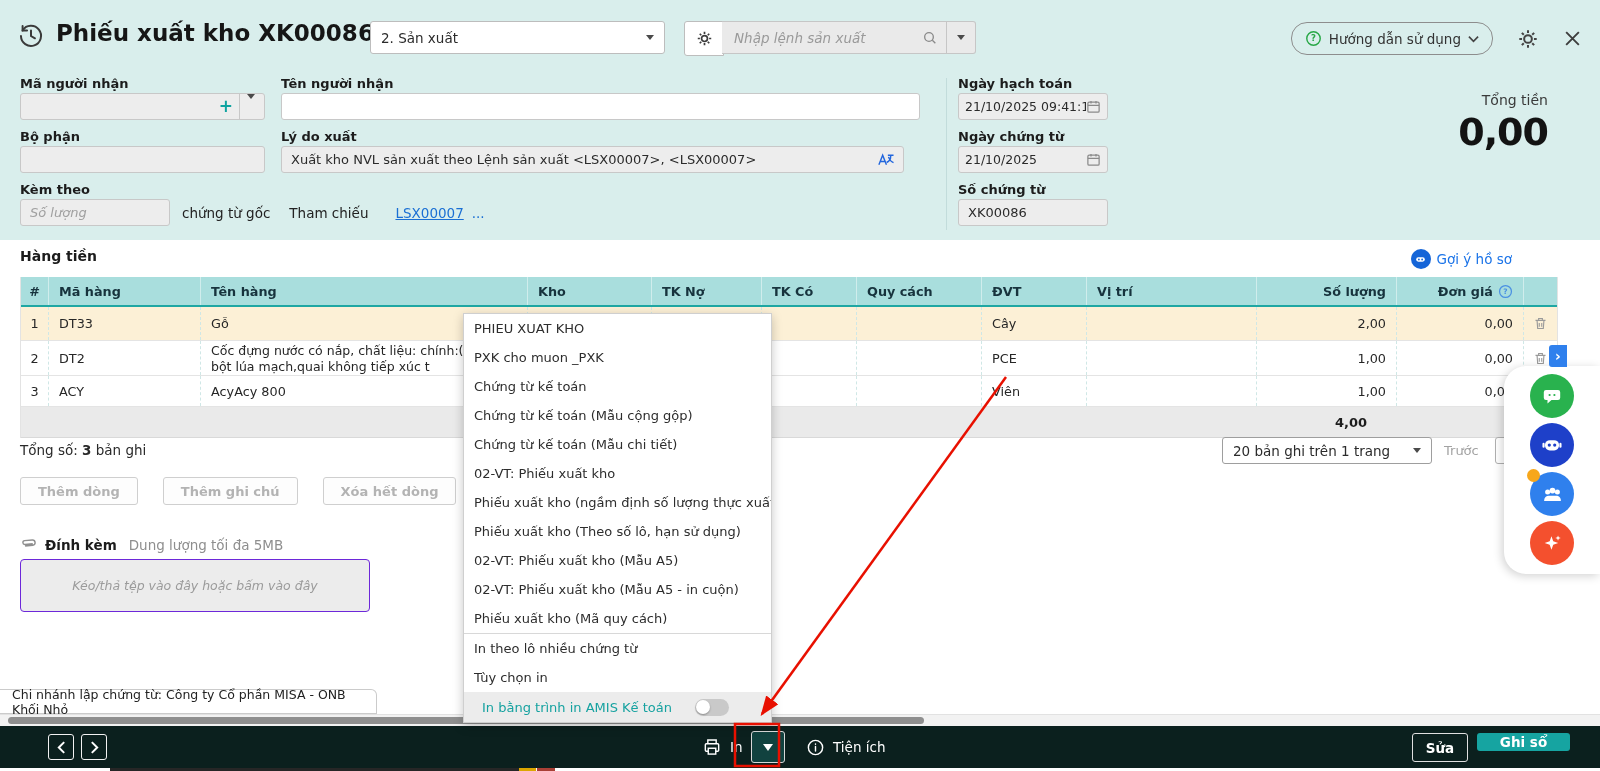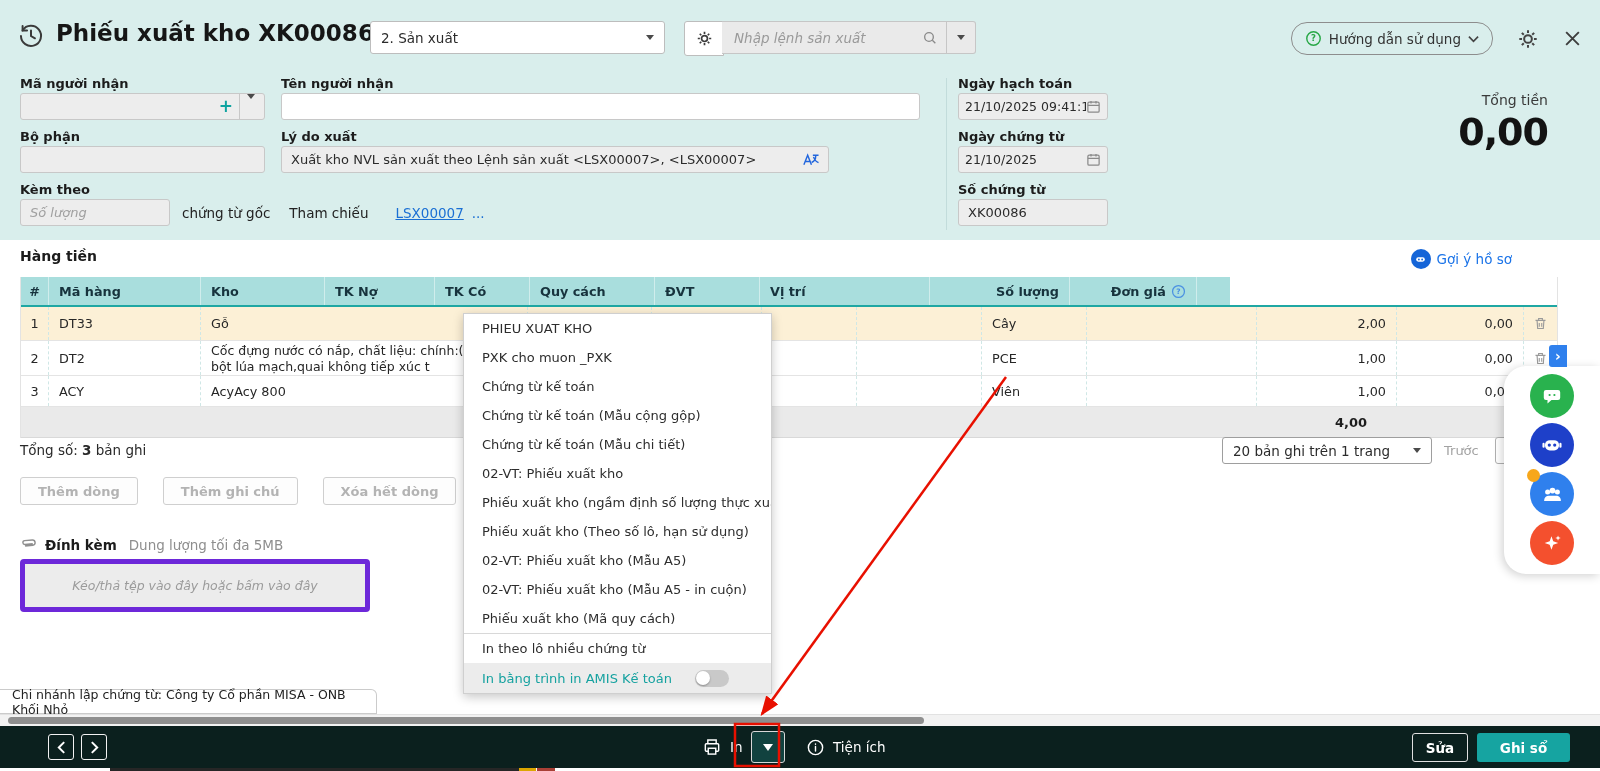--- a/index.html
+++ b/index.html
@@ -69,47 +69,47 @@
   .page-select{position:absolute;left:1222px;top:437px;width:210px;height:27px;border-color:#9e9e9e;}
   .prev-lbl{position:absolute;left:1444px;top:443px;font-size:13px;color:#a3a3a3;}
   .page-box{position:absolute;left:1495px;top:437px;width:30px;height:27px;box-sizing:border-box;background:#fff;
        border:1px solid #b0b0b0;border-radius:3px;display:flex;align-items:center;justify-content:center;
        font-size:13px;font-weight:bold;color:#222;}
   
   .attach-row{position:absolute;left:18px;top:535px;display:flex;align-items:center;gap:8px;font-size:13.5px;}
   .attach-label{font-weight:bold;color:#1c1c1c;}
   .attach-hint{color:#8e8e8e;margin-left:4px;}
   .dropzone{position:absolute;left:20px;top:559px;width:350px;height:53px;box-sizing:border-box;background:#ececec;
-       border:5px solid #6d28d9;border-radius:4px;display:flex;align-items:center;justify-content:center;
+       border:1px solid #6d28d9;border-radius:4px;display:flex;align-items:center;justify-content:center;
        font-size:12.5px;font-style:italic;color:#9b9b9b;}
   
   .status-tab{position:absolute;left:0;top:689px;width:377px;height:25px;box-sizing:border-box;background:#fff;
        border:1px solid #cbcbcb;border-left:none;border-radius:0 6px 0 0;font-size:12.5px;color:#222;
        display:flex;align-items:center;padding-left:12px;}
   .hscroll{position:absolute;left:0;top:714px;width:1600px;height:12px;background:#f2f2f2;border-top:1px solid #e2e2e2;}
   .hthumb{position:absolute;left:8px;top:2px;width:916px;height:7px;background:#8f8f8f;border-radius:4px;}
   .bottom-bar{position:absolute;left:0;top:726px;width:1600px;height:42px;background:#0b201e;z-index:10;}
   .navbtn{position:absolute;top:8px;width:26px;height:26px;box-sizing:border-box;border:1px solid #f2f2f2;
        border-radius:3px;display:flex;align-items:center;justify-content:center;}
   .print-group{position:absolute;left:702px;top:0;height:42px;display:flex;align-items:center;gap:8px;color:#fff;font-size:13.5px;}
   .print-caret-btn{width:34px;height:32px;box-sizing:border-box;background:#11423f;border:1px solid #d8d8d8;
        border-radius:3px;display:flex;align-items:center;justify-content:center;}
   .tri-w{width:0;height:0;border:5px solid transparent;border-top:7px solid #fff;margin-top:6px;}
   .util-group{position:absolute;left:806px;top:0;height:42px;display:flex;align-items:center;gap:8px;color:#fff;font-size:13.5px;}
   .edit-btn{position:absolute;left:1412px;top:7px;width:56px;height:29px;box-sizing:border-box;border:1px solid #e0e0e0;
        border-radius:3px;color:#fff;font-size:13.5px;font-weight:bold;display:flex;align-items:center;justify-content:center;}
-  .save-btn{position:absolute;left:1477px;top:7px;width:93px;height:29px;background:#16a4a1;border-radius:3px;
+  .save-btn{position:absolute;left:1477px;top:7px;width:93px;height:18px;background:#16a4a1;border-radius:3px;
        color:#fff;font-size:13.5px;font-weight:bold;display:flex;align-items:center;justify-content:center;}
   .artifact-bar{position:absolute;left:110px;top:768px;width:409px;height:3px;background:#262626;}
   .artifact-y{position:absolute;left:519px;top:763px;width:17px;height:8px;background:#dca600;}
   .artifact-r{position:absolute;left:537px;top:763px;width:18px;height:8px;background:#a94036;}
   
   .print-menu{position:absolute;left:463px;top:313px;width:307px;background:#fff;border:1px solid #cfcfcf;
        box-shadow:0 3px 10px rgba(0,0,0,.22);z-index:30;}
-  .mi{height:29px;line-height:29px;padding-left:18px;font-size:13px;color:#2d2d2d;white-space:nowrap;overflow:hidden;}
+  .mi{height:29px;line-height:29px;padding-left:10px;font-size:13px;color:#2d2d2d;white-space:nowrap;overflow:hidden;}
   .menu-div{border-top:1px solid #d8d8d8;}
   .mi-amis{height:30px;display:flex;align-items:center;gap:23px;padding-left:18px;background:#ececec;
        color:#16a2a0;font-size:13px;}
   .toggle{width:34px;height:17px;border-radius:9px;background:#c9c9c9;position:relative;flex:none;}
   .toggle::after{content:"";position:absolute;left:1.5px;top:1.5px;width:14px;height:14px;border-radius:50%;
        background:#fff;box-shadow:0 1px 2px rgba(0,0,0,.3);}
   
   .float-panel{position:absolute;left:1504px;top:366px;width:96px;height:208px;background:#fff;
        border-radius:22px 0 0 22px;box-shadow:-2px 2px 10px rgba(0,0,0,.18);z-index:25;
        display:flex;flex-direction:column;align-items:center;gap:5px;padding-top:8px;box-sizing:border-box;}
@@ -217,21 +217,21 @@
       <span class="link" style="margin-left:27px;">LSX00007</span>
       <span class="link" style="margin-left:8px;text-decoration:none;">...</span>
     </div>
 
     <div class="flabel" style="left:281px;top:76px;">Tên người nhận</div>
     <div class="finput white" style="left:281px;top:93px;width:639px;">
       <input style="">
     </div>
 
     <div class="flabel" style="left:281px;top:129px;">Lý do xuất</div>
-    <div class="finput" style="left:281px;top:146px;width:548px;">
+    <div class="finput" style="left:281px;top:146px;width:623px;">
       <input value="Xuất kho NVL sản xuất theo Lệnh sản xuất &lt;LSX00007&gt;, &lt;LSX00007&gt;" style="">
       <svg width="17" height="17" viewBox="0 0 18 16" fill="none" stroke="#2266dd" stroke-width="1.5">
         <path d="M2 13.5 L6 3.5 L10 13.5 M3.5 10.2 h5"></path>
         <path d="M11.5 3.5 h6 M14.5 3.5 v1.4 c0 3-1.8 5.2-4.3 6.3 M12.2 5.2 c1 3 2.8 5.2 5.3 6.1"></path>
       </svg>
     </div>
 
     <div class="form-divider"></div>
 
     <div class="flabel" style="left:958px;top:76px;">Ngày hạch toán</div>
@@ -272,20 +272,21 @@
           <circle cx="15" cy="12" r="1.7" fill="#1565d8"></circle>
         </svg>
     </span>
     <span>Gợi ý hồ sơ</span>
   </div>
 
   <div class="grid">
     <div class="tr thead">
       <div class="th c0">#</div>
       <div class="th c1">Mã hàng</div>
+      <div class="th c2">Tên hàng</div>
       <div class="th c3">Kho</div>
       <div class="th c4">TK Nợ</div>
       <div class="th c5">TK Có</div>
       <div class="th c6">Quy cách</div>
       <div class="th c7">ĐVT</div>
       <div class="th c8">Vị trí</div>
       <div class="th c9">Số lượng</div>
       <div class="th c10" style="gap:5px;">
         <span>Đơn giá</span>
         <svg width="15" height="15" viewBox="0 0 24 24">
@@ -436,20 +437,21 @@
     <div class="mi">Chứng từ kế toán (Mẫu cộng gộp)</div>
     <div class="mi">Chứng từ kế toán (Mẫu chi tiết)</div>
     <div class="mi">02-VT: Phiếu xuất kho</div>
     <div class="mi">Phiếu xuất kho (ngầm định số lượng thực xuất)</div>
     <div class="mi">Phiếu xuất kho (Theo số lô, hạn sử dụng)</div>
     <div class="mi">02-VT: Phiếu xuất kho (Mẫu A5)</div>
     <div class="mi">02-VT: Phiếu xuất kho (Mẫu A5 - in cuộn)</div>
     <div class="mi">Phiếu xuất kho (Mã quy cách)</div>
     <div class="menu-div"></div>
     <div class="mi">In theo lô nhiều chứng từ</div>
+    <div class="mi">Tùy chọn in</div>
     <div class="mi-amis">
       <span>In bằng trình in AMIS Kế toán</span>
       <span class="toggle"></span>
     </div>
   </div>
 
   <div class="mini-next">›</div>
   <div class="float-panel">
     <div class="fcircle fc-chat">
       <svg width="24" height="24" viewBox="0 0 24 24">

